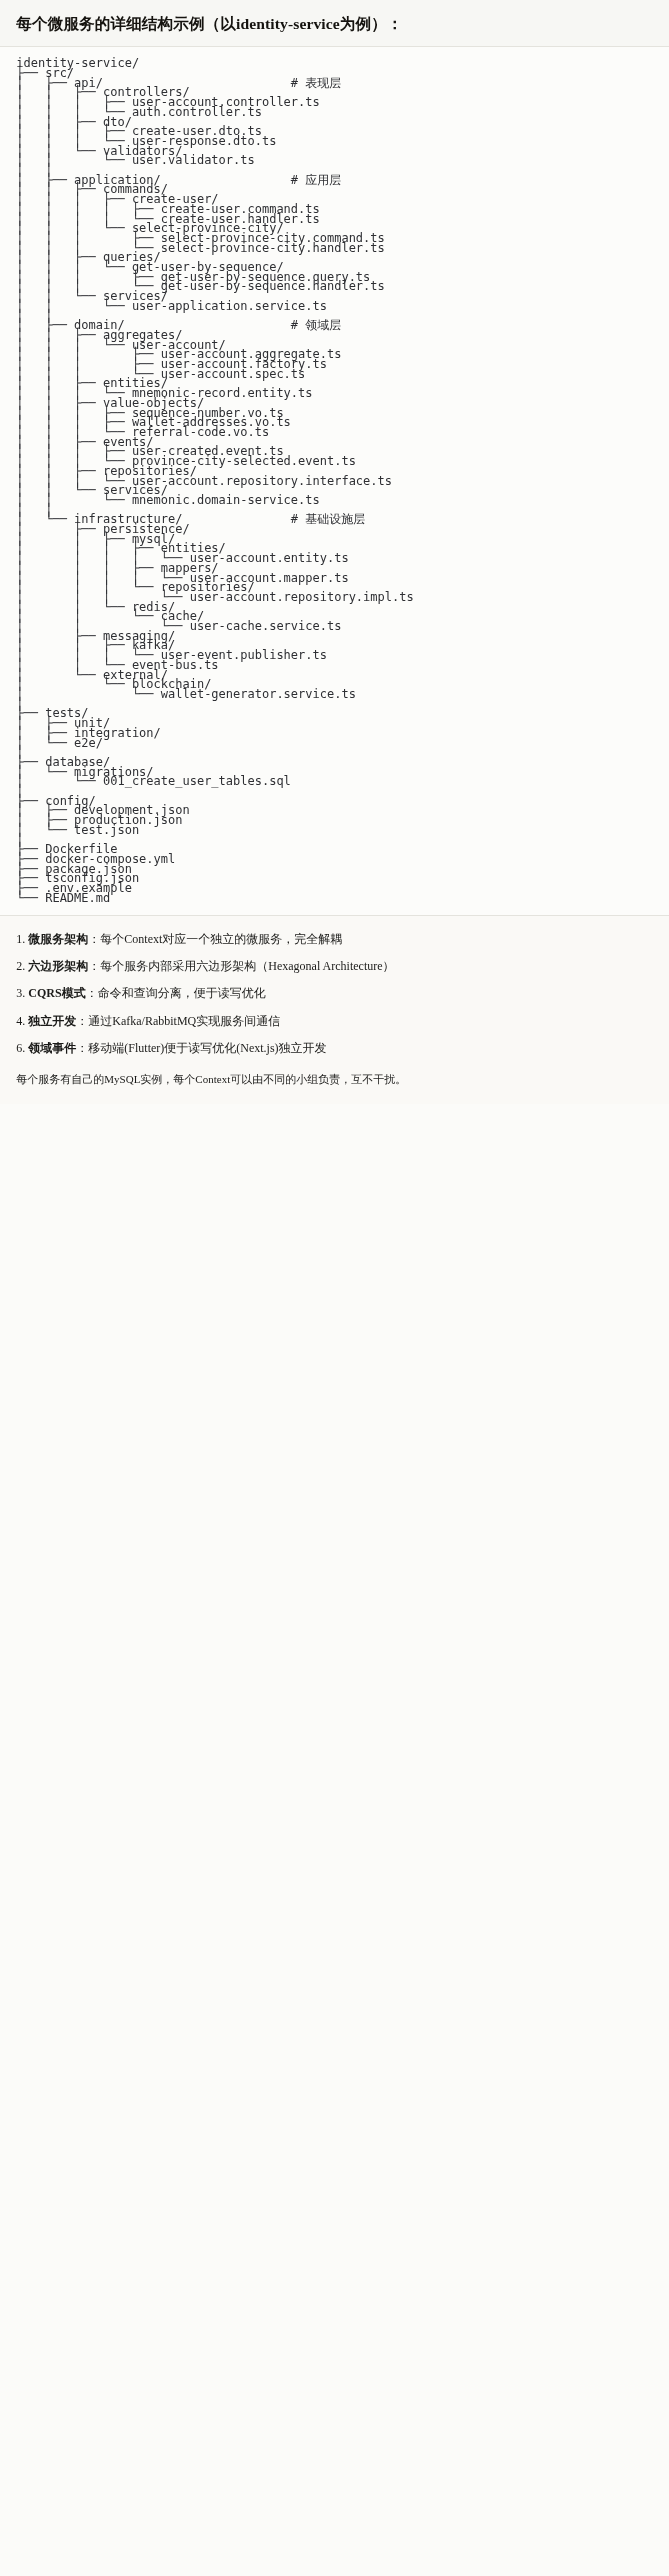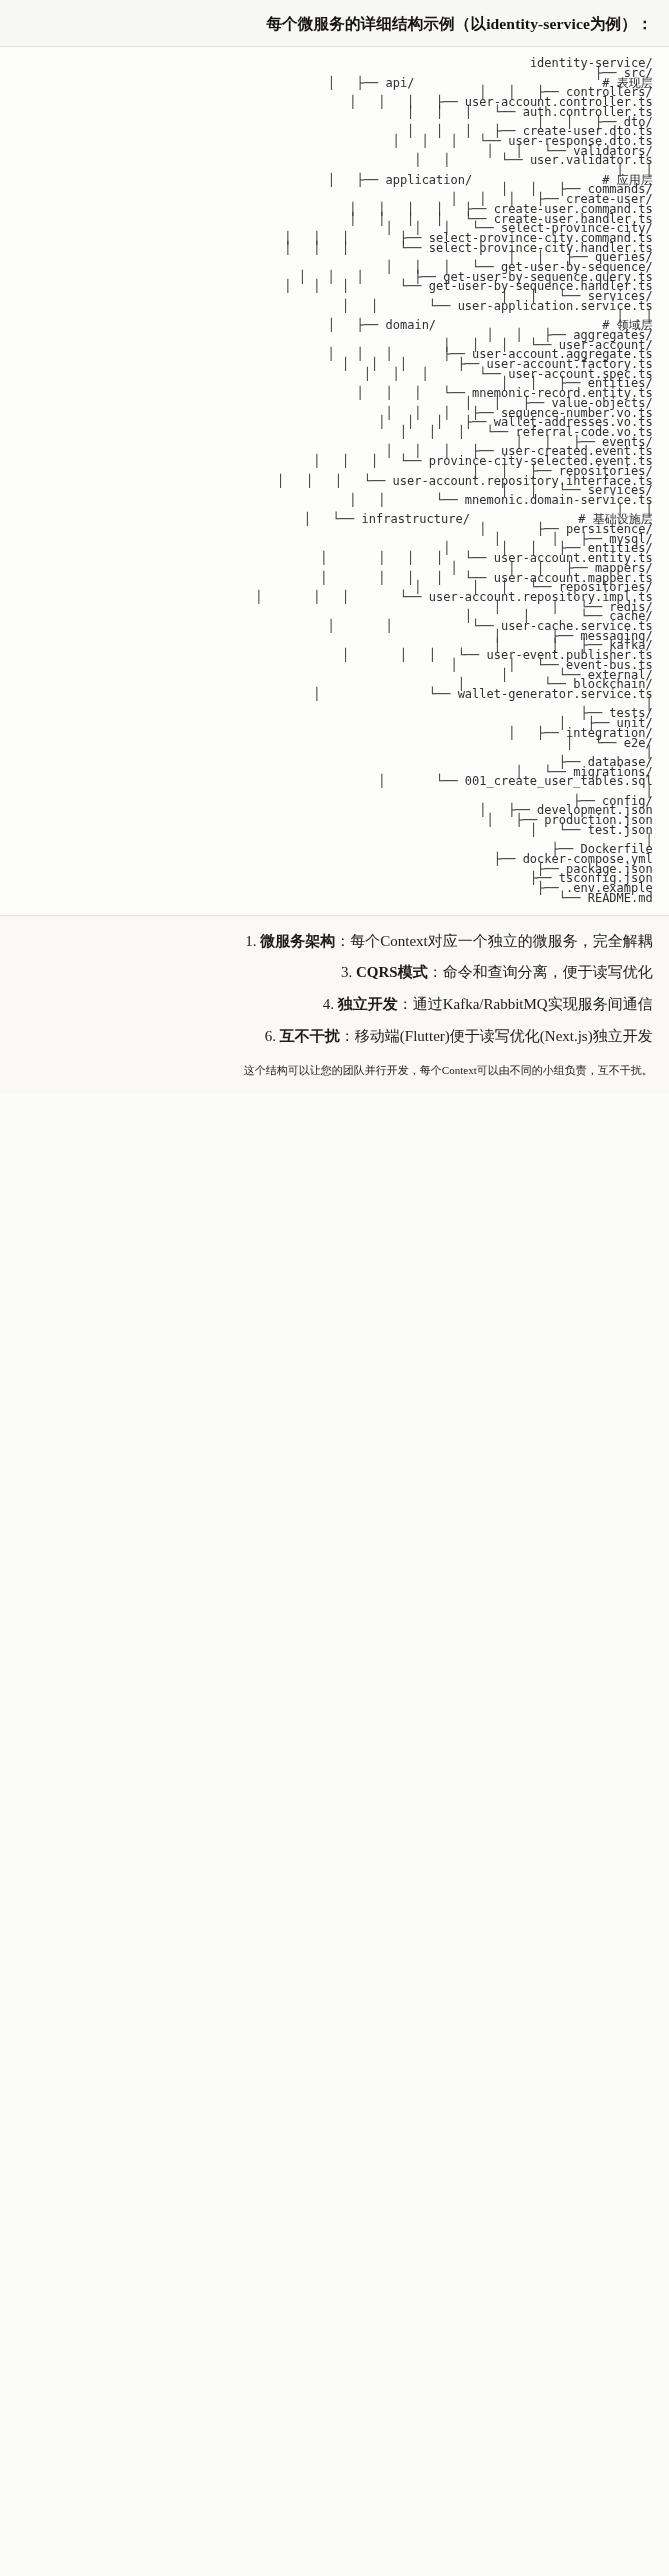--- a/index.html
+++ b/index.html
@@ -11,21 +11,20 @@
     width: 669px;
     font-family: "Liberation Serif", serif;
     color: #1b1b19;
     -webkit-font-smoothing: antialiased;
   }
   .page {
     width: 669px;
     box-sizing: border-box;
     background: #404040;
     position: relative;
-    text-align: right;
   }
 
   
   .doc-header {
     background: #f7f7f4;
     border-bottom: 0.6px solid #e4e3dd;
     padding: 13.8px 16.3px 12.5px 16.3px;
     box-sizing: border-box;
   }
   .doc-title {
@@ -70,21 +69,21 @@
     margin: 0 0 10px 0;
     letter-spacing: 0.1px;
   }
   ol.kp-list {
     list-style: none;
     margin: 0;
     padding: 0;
   }
   ol.kp-list li {
     font-family: "Liberation Serif", serif;
-    font-size: 15px;
+    font-size: 12px;
     line-height: 1.5;
     margin: 0 0 9.4px 0;
     color: #1b1b19;
   }
   ol.kp-list li .num {
     font-family: "Liberation Serif", serif;
   }
   ol.kp-list li .kp-term {
     font-weight: bold;
   }
@@ -191,21 +190,22 @@
 ├── docker-compose.yml
 ├── package.json
 ├── tsconfig.json
 ├── .env.example
 └── README.md</pre>
   </div>
 
   <div class="keypoints">
     <ol class="kp-list" id="kp-list">
         <li><span class="num">1.</span> <span class="kp-term">微服务架构</span><span>：</span><span>每个Context对应一个独立的微服务，完全解耦</span></li>
+        <li><span class="num">2.</span> <span class="kp-term">六边形架构</span><span>：</span><span>每个服务内部采用六边形架构（Hexagonal Architecture）</span></li>
         <li><span class="num">3.</span> <span class="kp-term">CQRS模式</span><span>：</span><span>命令和查询分离，便于读写优化</span></li>
         <li><span class="num">4.</span> <span class="kp-term">独立开发</span><span>：</span><span>通过Kafka/RabbitMQ实现服务间通信</span></li>
-        <li><span class="num">6.</span> <span class="kp-term">互不干扰</span><span>：</span><span>移动端(Flutter)便于读写优化(Next.js)独立开发</span></li>
+        <li><span class="num">6.</span> <span class="kp-term">领域事件</span><span>：</span><span>移动端(Flutter)便于读写优化(Next.js)独立开发</span></li>
       </ol>
-    <p class="kp-footer">这个结构可以让您的团队并行开发，每个Context可以由不同的小组负责，互不干扰。</p>
+    <p class="kp-footer">每个服务有自己的MySQL实例，每个Context可以由不同的小组负责，互不干扰。</p>
   </div>
 
 </div>
 
 
 </body></html>

